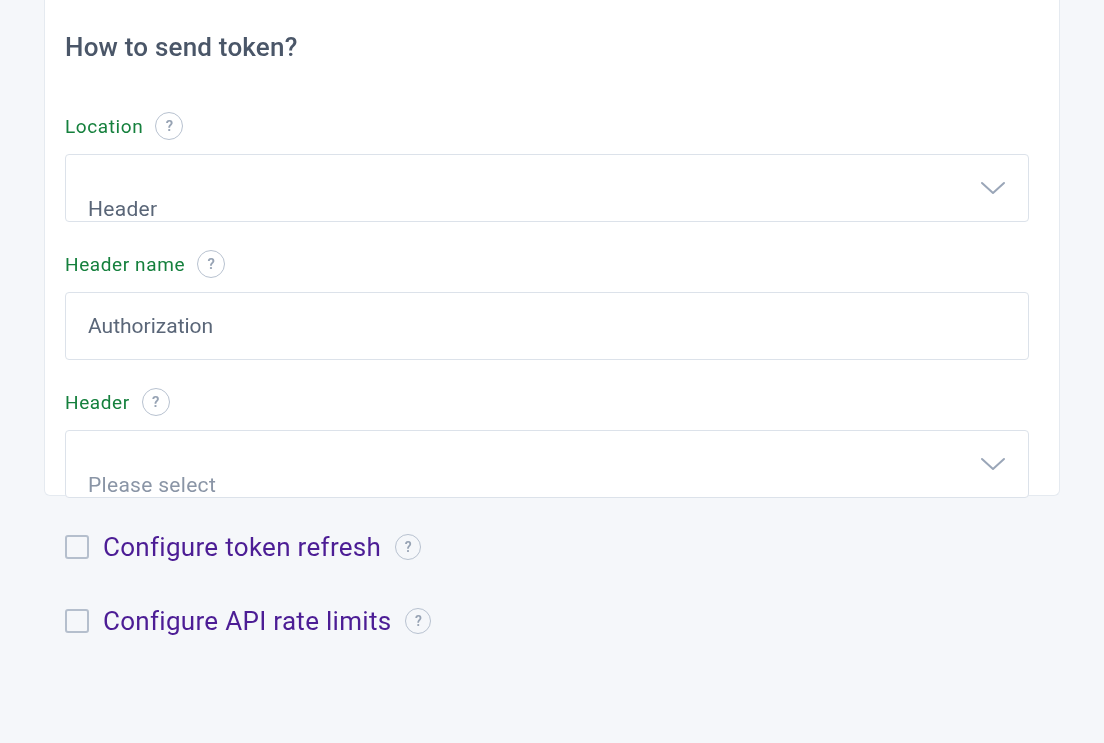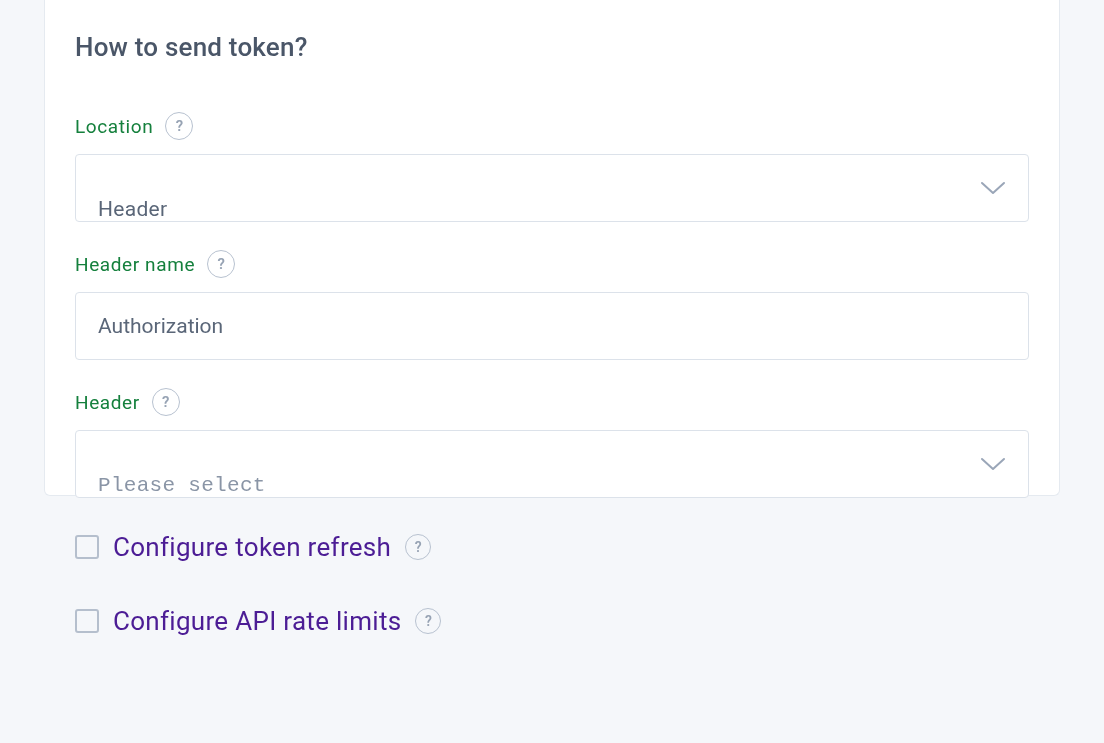--- a/index.html
+++ b/index.html
@@ -9,21 +9,21 @@
       width: 1104px;
       height: 743px;
       overflow: hidden;
     }
     .card {
       background: #ffffff;
       border: 1px solid #e5eaf0;
       border-top: none;
       border-radius: 0 0 6px 6px;
       margin: 0 44px;
-      padding: 32px 30px 34px 30px;
+      padding: 32px 30px 34px 20px;
       height: 496px;
       position: relative;
     }
     .section-title {
       font-size: 26px;
       font-weight: 500;
       color: #4a5668;
       letter-spacing: 0.2px;
       margin-bottom: 50px;
     }
@@ -68,21 +68,21 @@
       color: #5a6678;
       background: #ffffff;
       display: flex;
       align-items: flex-end;
       position: relative;
       cursor: pointer;
       font-family: inherit;
     }
     .text-input { cursor: text; outline: none; }
     .select-box .value { flex: 1; letter-spacing: 0.3px; }
-    .select-box .placeholder { color: #8a95a6; font-family: Liberation Mono, monospace; }
+    .select-box .placeholder { color: #8a95a6; }
     .chevron {
       position: absolute;
       right: 22px;
       top: 50%;
       transform: translateY(-50%);
     }
     .checkbox-row {
       display: flex;
       align-items: center;
       gap: 14px;

